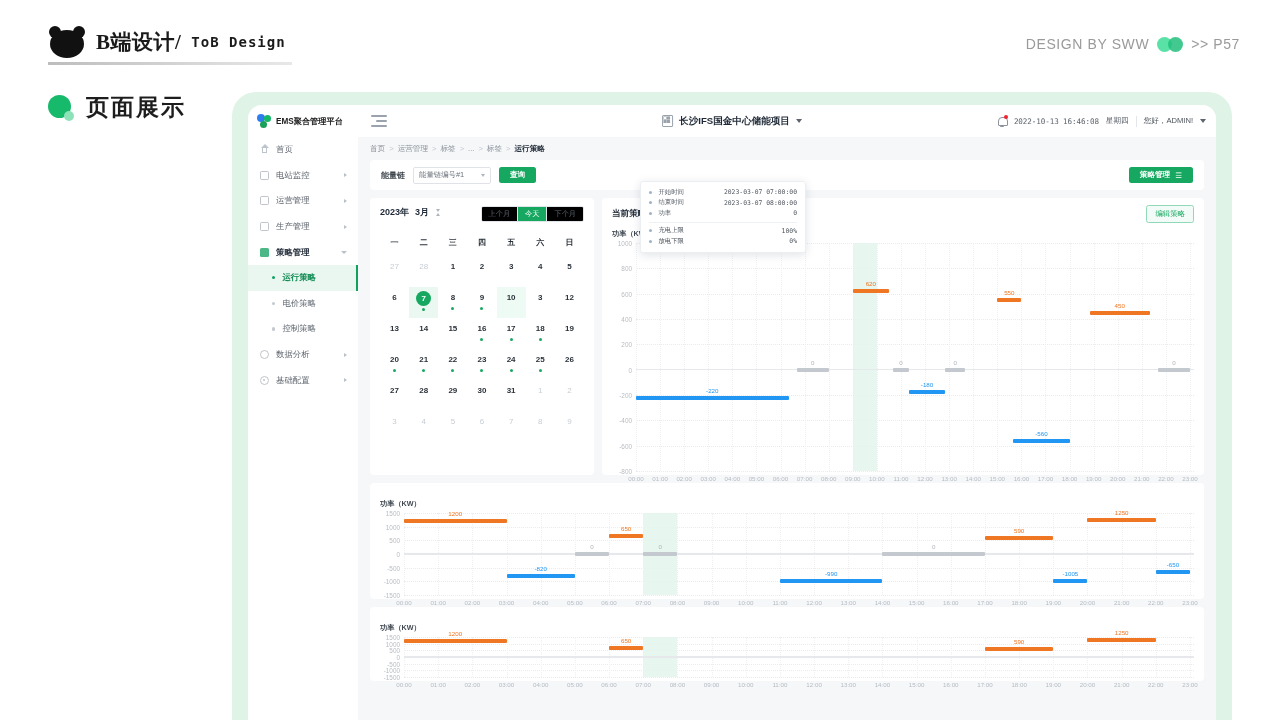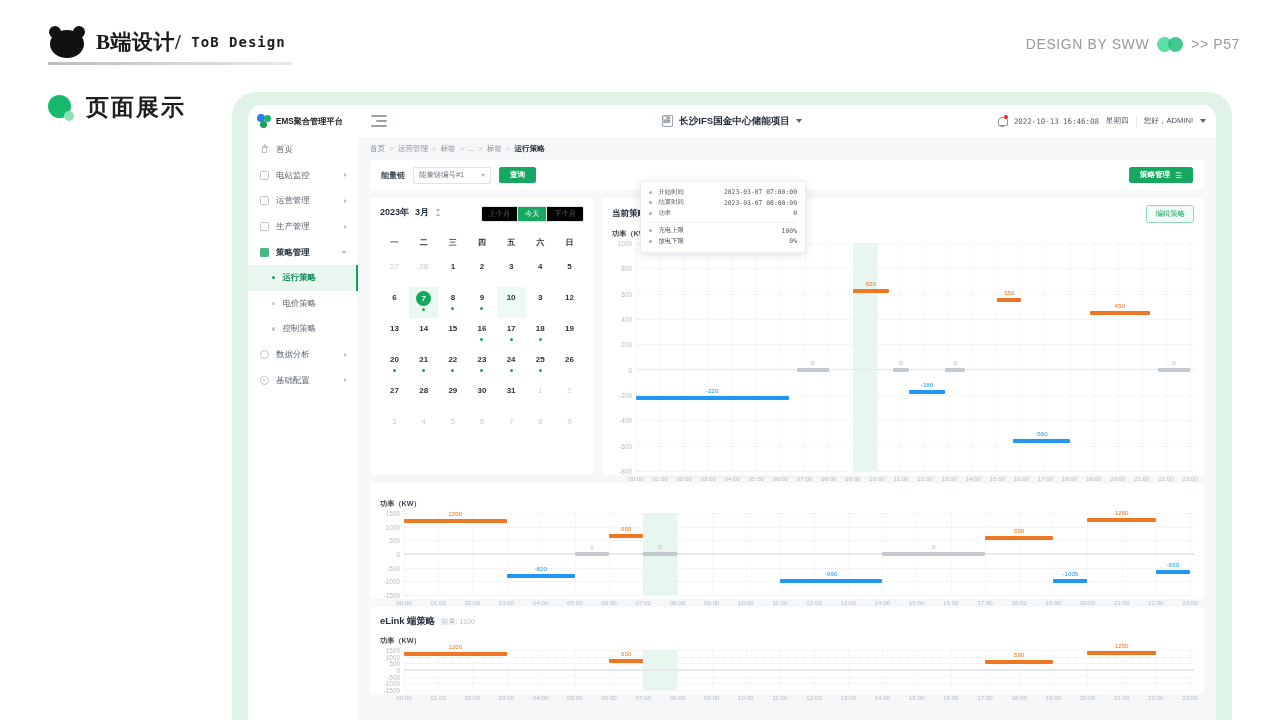--- a/index.html
+++ b/index.html
@@ -725,24 +725,20 @@
             </div>
         <div class="tip-row">
               <span class="tdot" style="background:#9fb3c8"></span>
           <span class="tk">放电下限</span>
           <span class="tv">0%</span>
             </div>
       </div>
     </div>
 
     <div class="sub-card">
-      <div class="sub-head">
-        <span class="st">eLink 端策略</span>
-        <span class="sq">限量: 1100</span>
-      </div>
       <div class="axis-label">功率（KW）</div>
       <div class="plot" id="plot2" style="height:40px">
             <div class="grid-h" style="top: 0px;"></div>
             <div class="yt" style="top: 0px;">1500</div>
             <div class="grid-h" style="top: 6.66667px;"></div>
             <div class="yt" style="top: 6.66667px;">1000</div>
             <div class="grid-h" style="top: 13.3333px;"></div>
             <div class="yt" style="top: 13.3333px;">500</div>
             <div class="yt" style="top: 20px;">0</div>
             <div class="grid-h" style="top: 26.6667px;"></div>

